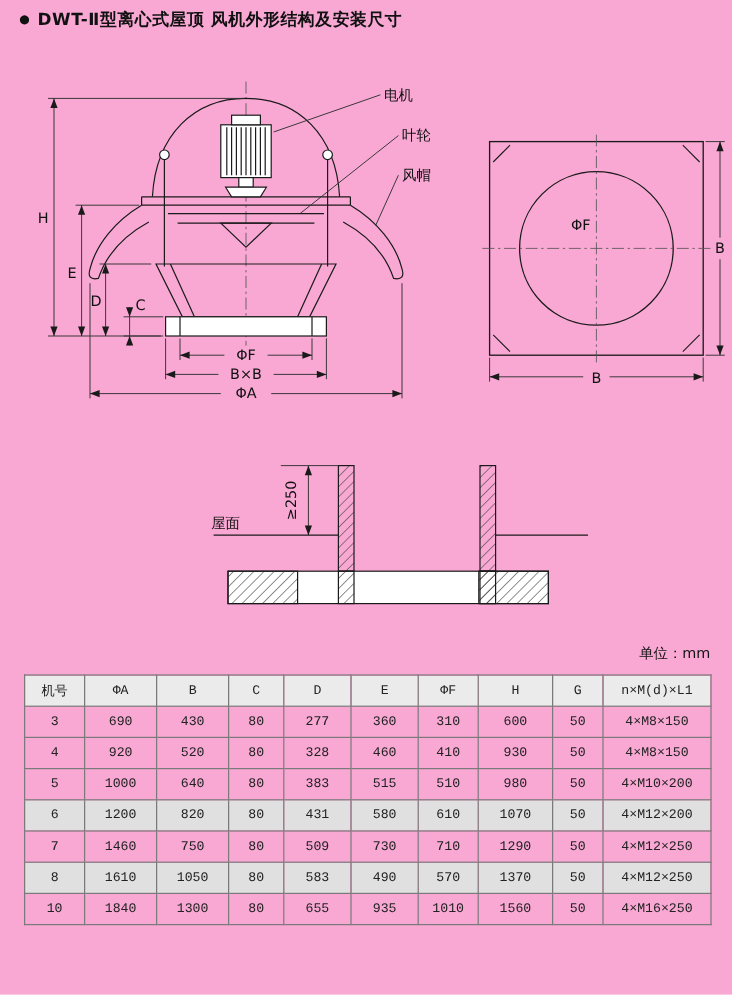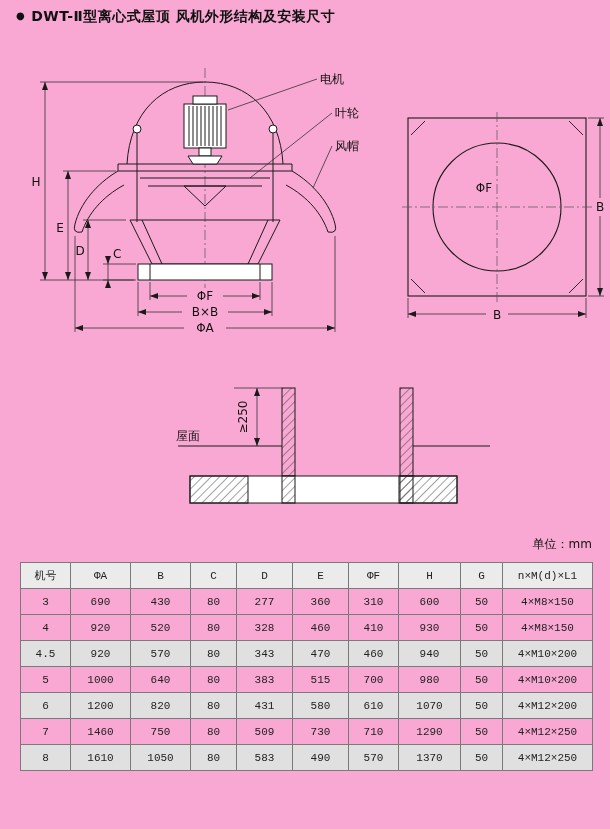--- a/index.html
+++ b/index.html
@@ -248,40 +248,28 @@
           <td>920</td>
           <td>520</td>
           <td>80</td>
           <td>328</td>
           <td>460</td>
           <td>410</td>
           <td>930</td>
           <td>50</td>
           <td>4×M8×150</td>
         </tr>
-        <tr class="alt">
-          <td>4.5</td>
-          <td>920</td>
-          <td>570</td>
-          <td>80</td>
-          <td>343</td>
-          <td>470</td>
-          <td>460</td>
-          <td>940</td>
-          <td>50</td>
-          <td>4×M10×200</td>
-        </tr>
         <tr>
           <td>5</td>
           <td>1000</td>
           <td>640</td>
           <td>80</td>
           <td>383</td>
           <td>515</td>
-          <td>700</td>
+          <td>510</td>
           <td>980</td>
           <td>50</td>
           <td>4×M10×200</td>
         </tr>
         <tr class="alt">
           <td>6</td>
           <td>1200</td>
           <td>820</td>
           <td>80</td>
           <td>431</td>
@@ -308,16 +296,28 @@
           <td>1610</td>
           <td>1050</td>
           <td>80</td>
           <td>583</td>
           <td>490</td>
           <td>570</td>
           <td>1370</td>
           <td>50</td>
           <td>4×M12×250</td>
         </tr>
+        <tr>
+          <td>10</td>
+          <td>1840</td>
+          <td>1300</td>
+          <td>80</td>
+          <td>655</td>
+          <td>935</td>
+          <td>1010</td>
+          <td>1560</td>
+          <td>50</td>
+          <td>4×M16×250</td>
+        </tr>
       </tbody>
   </table>
 
 </div>
 
 </body></html>

